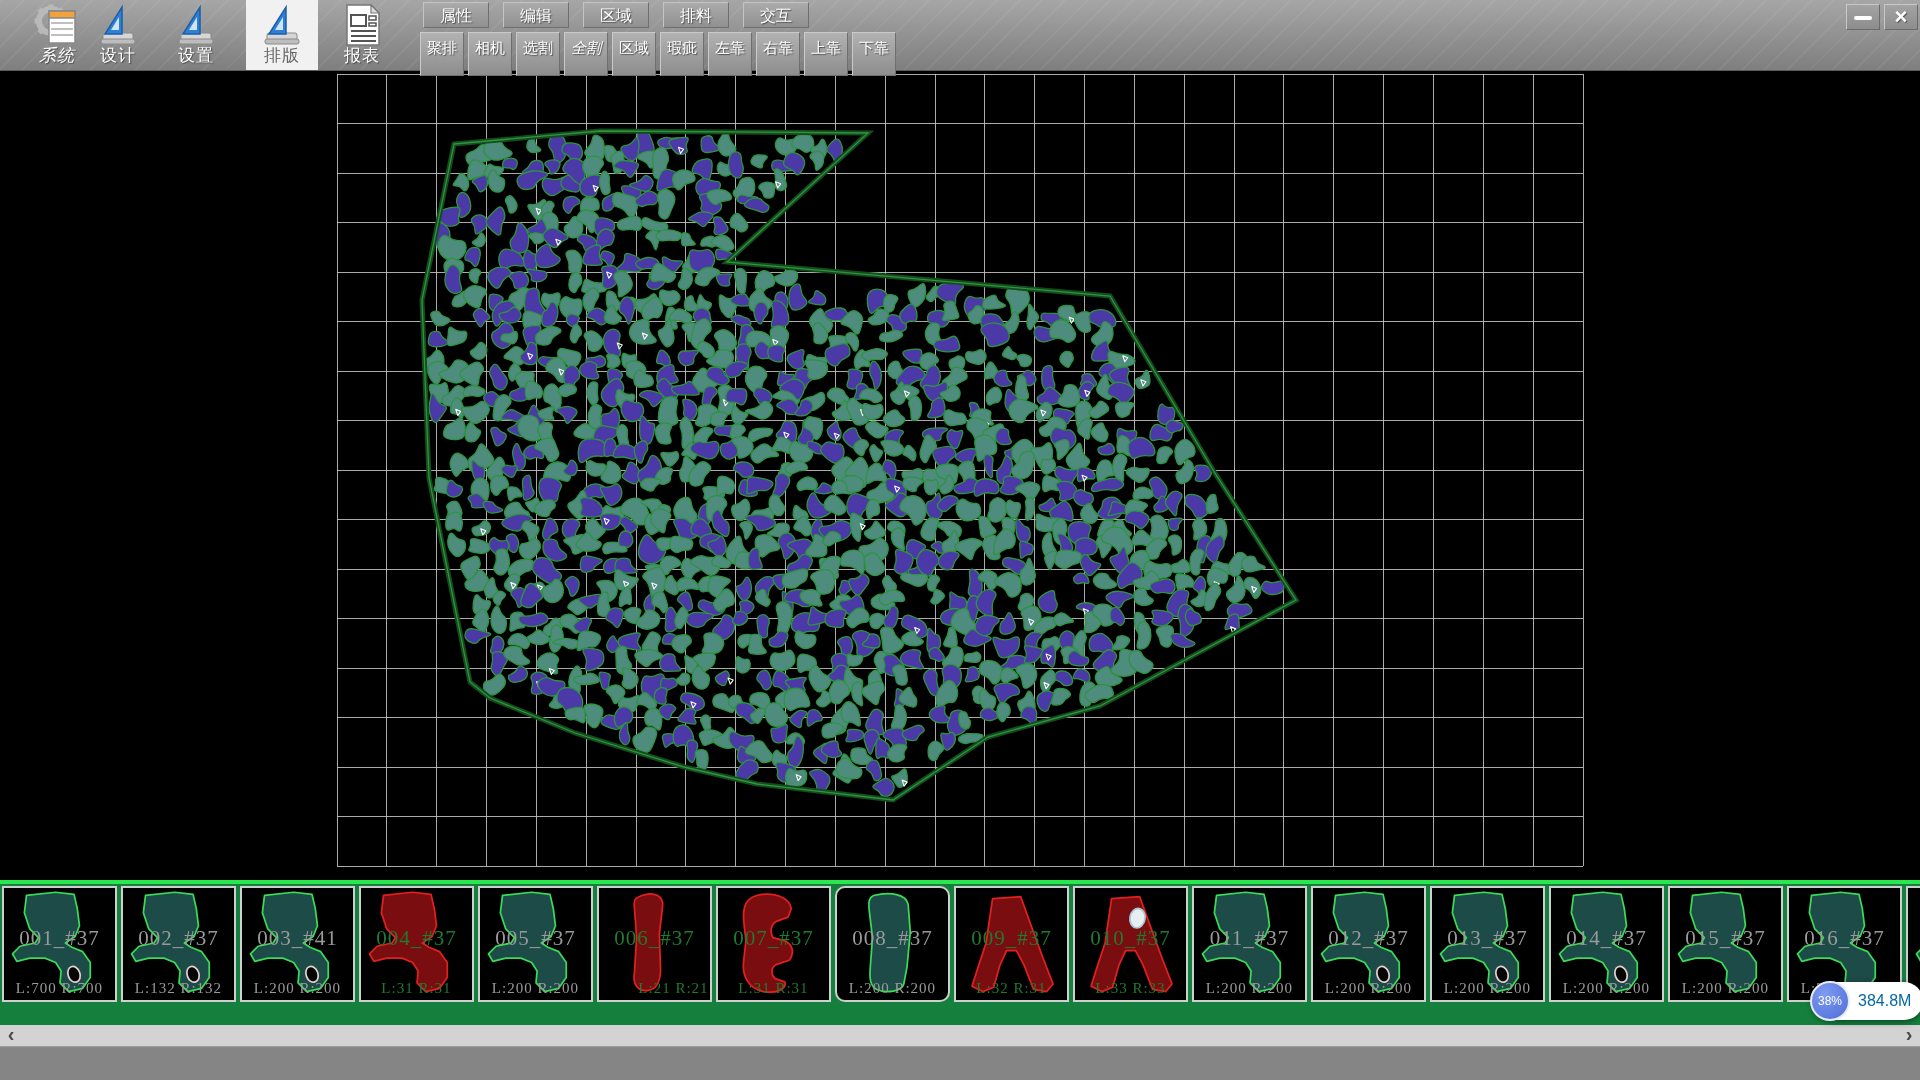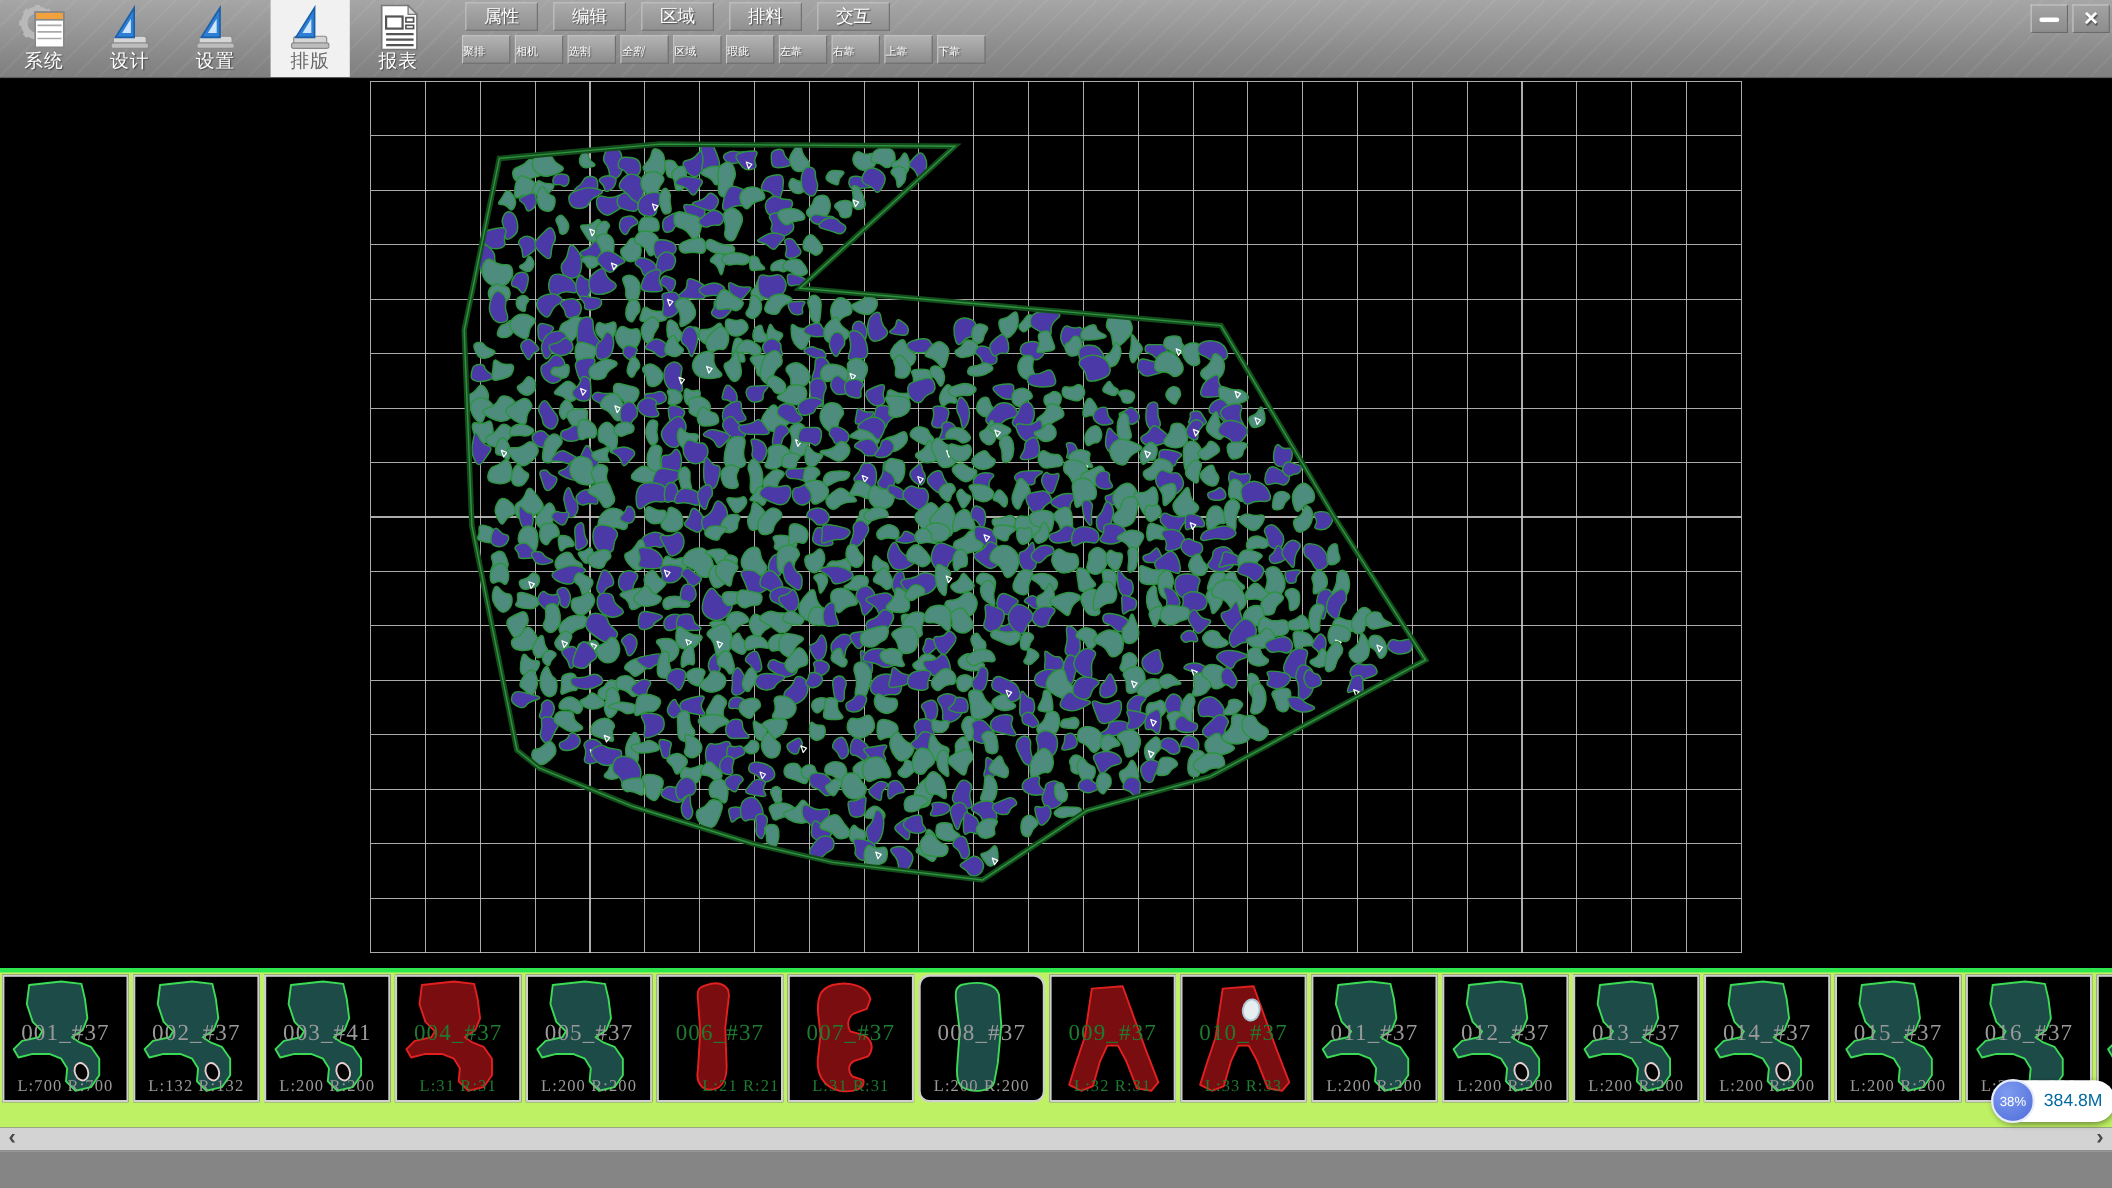--- a/index.html
+++ b/index.html
@@ -13,33 +13,33 @@
   .bigbtn{position:absolute;top:0;height:70px;width:72px;text-align:center;cursor:default;}
   .bigbtn.sel{background:#f1f1f1;}
   .bigbtn .blabel{position:absolute;left:0;right:0;bottom:3px;font-size:17px;color:#fff;
     text-shadow:1px 1px 1px rgba(60,60,60,.8);letter-spacing:1px;}
   .bigbtn.sel .blabel{color:#666;text-shadow:none;}
   .bigbtn svg{position:absolute;left:50%;top:3px;transform:translateX(-50%);}
   .menubtn{position:absolute;top:2px;height:26px;width:66px;line-height:26px;text-align:center;
     color:#fff;font-size:16px;text-shadow:1px 1px 1px rgba(70,70,70,.9);
     background:linear-gradient(#ababab,#909090);
     border:1px solid;border-color:#c4c4c4 #6f6f6f #6f6f6f #c4c4c4;box-sizing:border-box;}
-  .toolbtn{position:absolute;top:32px;height:26px;width:44px;line-height:29px;text-align:left;
-    color:#fff;font-size:10px;text-shadow:1px 1px 1px rgba(70,70,70,.9);
+  .toolbtn{position:absolute;top:32px;height:44px;width:44px;line-height:29px;text-align:center;
+    color:#fff;font-size:15px;text-shadow:1px 1px 1px rgba(70,70,70,.9);
     background:linear-gradient(#b2b2b2,#8d8d8d);
     border:1px solid;border-color:#cacaca #6f6f6f #6f6f6f #cacaca;box-sizing:border-box;}
   .winbtn{position:absolute;top:4px;width:34px;height:26px;box-sizing:border-box;
     border:1px solid;border-color:#c8c8c8 #6a6a6a #6a6a6a #c8c8c8;
     background:linear-gradient(#a3a3a3,#8d8d8d);color:#fff;text-align:center;}
   .winbtn .bar{position:absolute;left:7px;right:7px;top:11px;height:4px;background:#fff;border-radius:2px;}
   .winbtn .x{font-size:22px;font-weight:bold;line-height:24px;text-shadow:1px 1px 1px #555;}
   
   .canvas{position:absolute;left:0;top:70px;width:1920px;height:810px;background:#000;}
   
-  .strip{position:absolute;left:0;top:880px;width:1920px;height:145px;background:#bef264;overflow:hidden;}
+  .strip{position:absolute;left:0;top:880px;width:1920px;height:145px;background:#15803d;overflow:hidden;}
   .strip .greenline{position:absolute;left:0;top:0;width:100%;height:4px;background:#2ce64e;}
   .cell{position:absolute;top:6px;width:115px;height:116px;background:#000;
     border:2px solid #cfcfcf;box-sizing:border-box;overflow:hidden;}
   .cell svg{position:absolute;left:2px;top:0px;}
   .cell .cid{position:absolute;left:0;right:0;top:38px;text-align:center;
     font-family:"Liberation Serif",serif;font-size:21px;letter-spacing:1px;}
   .cell .clr{position:absolute;left:0;right:0;bottom:3px;text-align:center;
     font-family:"Liberation Serif",serif;font-size:15px;letter-spacing:1px;}
   
   .hscroll{position:absolute;left:0;top:1025px;width:1920px;height:21px;background:#d3d3d3;}
@@ -55,21 +55,21 @@
     border:2px solid #e8ecfa;box-sizing:border-box;color:#fff;font-size:12px;
     display:flex;align-items:center;justify-content:center;}
   .badge .mem{color:#0369a1;font-size:16px;}
 </style>
 </head>
 <body>
 
 <div class="ribbon">
   <div class="streaks"></div>
   <div id="bigbtns">
-      <div class="bigbtn" style="left: 4px;">
+      <div class="bigbtn" style="left: 21px; font-style: italic;">
         <svg width="46" height="44" viewBox="0 0 46 44">
           <g>
             <circle cx="17" cy="18" r="12" fill="none" stroke="#b9b9b9" stroke-width="6"></circle>
             <rect x="28.5" y="15.5" width="5" height="5" fill="#b9b9b9" transform="rotate(0 31 18)"></rect>
             <rect x="24.399494936611667" y="25.399494936611664" width="5" height="5" fill="#b9b9b9" transform="rotate(45 26.899494936611667 27.899494936611664)"></rect>
             <rect x="14.5" y="29.5" width="5" height="5" fill="#b9b9b9" transform="rotate(90 17 32)"></rect>
             <rect x="4.600505063388336" y="25.399494936611667" width="5" height="5" fill="#b9b9b9" transform="rotate(135 7.100505063388336 27.899494936611667)"></rect>
             <rect x="0.5" y="15.5" width="5" height="5" fill="#b9b9b9" transform="rotate(180 3 18)"></rect>
             <rect x="4.600505063388333" y="5.600505063388336" width="5" height="5" fill="#b9b9b9" transform="rotate(225 7.100505063388333 8.100505063388336)"></rect>
             <rect x="14.499999999999996" y="1.5" width="5" height="5" fill="#b9b9b9" transform="rotate(270 16.999999999999996 4)"></rect>

